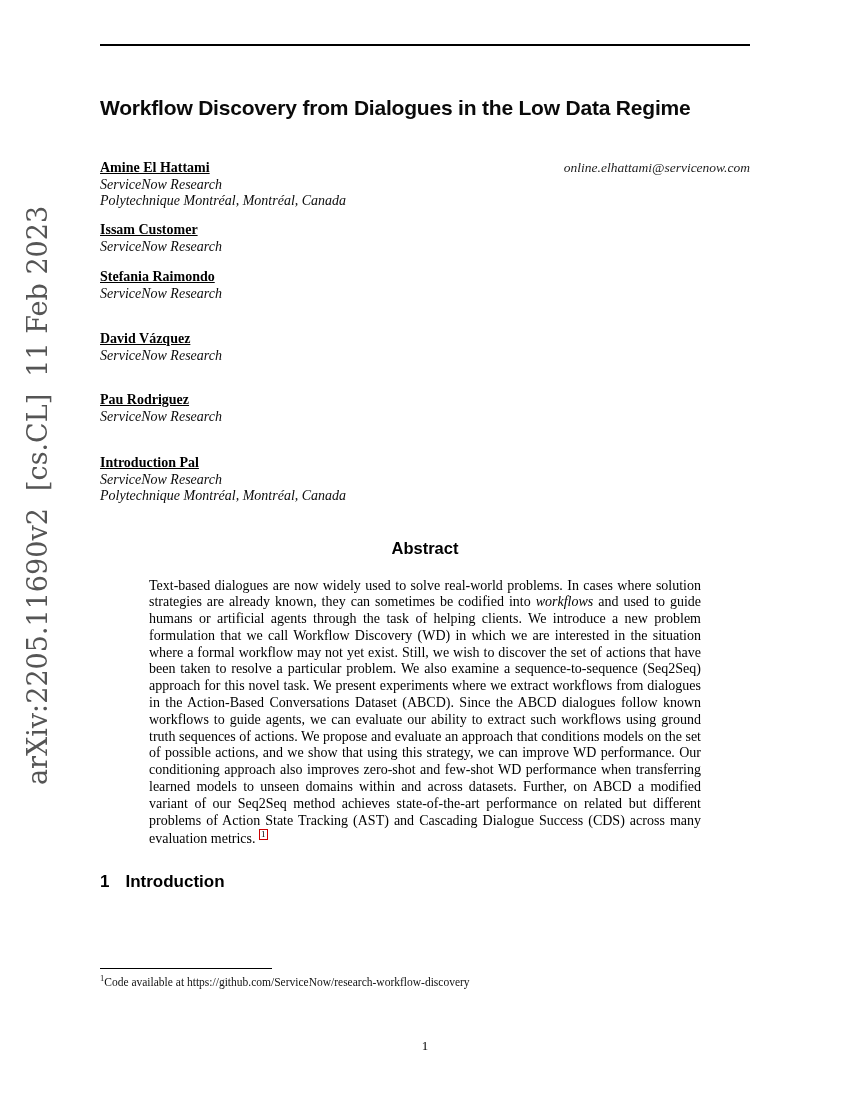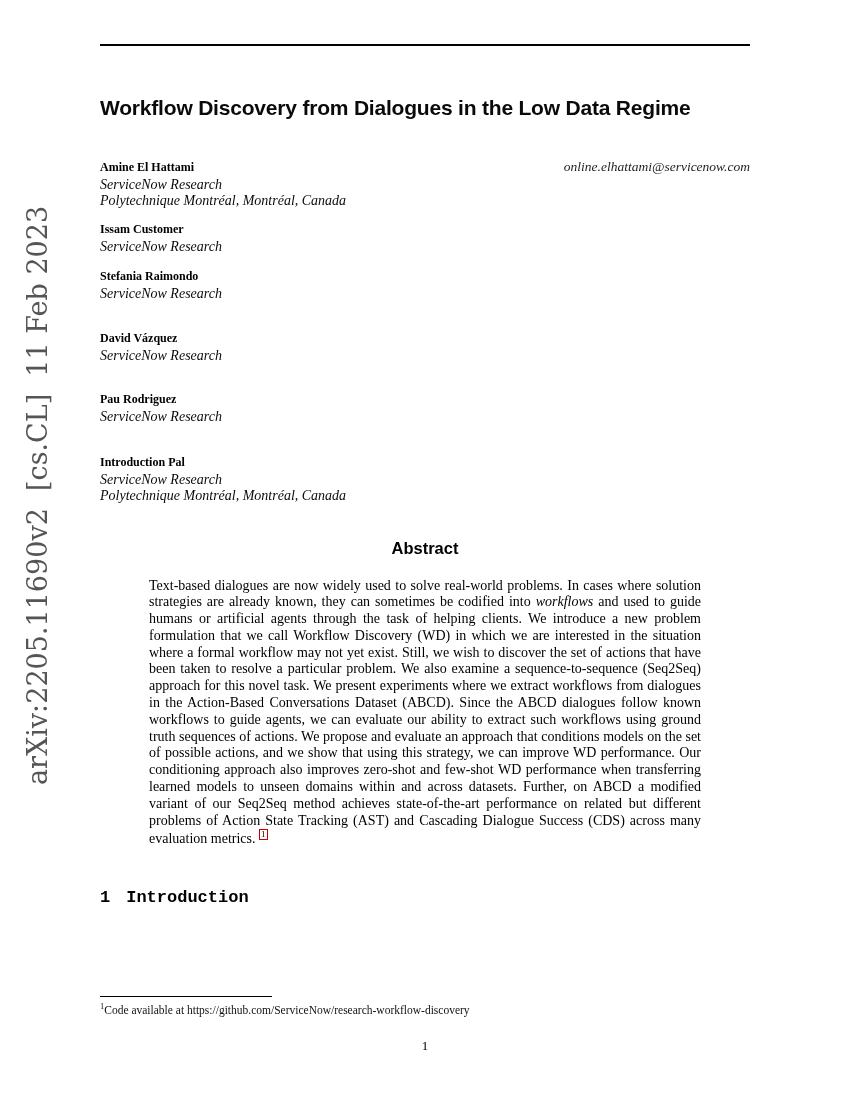--- a/index.html
+++ b/index.html
@@ -40,21 +40,21 @@
       font-family: "Liberation Sans", sans-serif;
       font-weight: bold;
       font-size: 21px;
       letter-spacing: -0.2px;
       white-space: nowrap;
       color: #0a0a0a;
     }
     .authors { margin-top: 38px; }
     .author-block { }
     .author-row { display: flex; justify-content: space-between; align-items: baseline; }
-    .author-name { font-size: 12px; font-weight: bold; line-height: 19px; }
+    .author-name { font-size: 14px; font-weight: bold; line-height: 19px; text-decoration: underline; }
     .author-email { font-style: italic; font-size: 13.5px; color: #222; }
     .affil { font-style: italic; font-size: 14px; line-height: 16.5px; color: #0a0a0a; }
     .mb10 { margin-bottom: 10px; }
     .mb12 { margin-bottom: 12px; }
     .mb26 { margin-bottom: 26px; }
     .mb27 { margin-bottom: 27px; }
     .abstract-heading {
       margin-top: 34px;
       text-align: center;
       font-family: "Liberation Sans", sans-serif;
@@ -73,34 +73,34 @@
       display: inline-block;
       font-size: 9px;
       line-height: 9px;
       vertical-align: super;
       border: 1px solid #cc0000;
       padding: 0 1px;
       color: #000;
       text-decoration: none;
     }
     .section-heading {
-      margin-top: 40px;
-      font-family: Liberation Mono, monospace;
+      margin-top: 24px;
+      font-family: Liberation Sans, sans-serif;
       font-weight: bold;
       font-size: 17px;
     }
     .sec-num { display: inline-block; margin-right: 16px; }
     .body-par { margin-top: 20px; font-size: 14px; }
     .jline {
       text-align: justify;
       text-align-last: justify;
       line-height: 17px;
       white-space: normal;
     }
-    .footnote-area { position: absolute; left: 0; top: 996px; width: 650px; }
+    .footnote-area { position: absolute; left: 0; top: 968px; width: 650px; }
     .fn-rule { width: 172px; height: 1px; background: #000; }
     .fn-text { margin-top: 4px; font-size: 11.5px; color: #111; }
     .fn-sup { font-size: 8.5px; vertical-align: super; }
     .fn-link { color: #111; text-decoration: none; }
     .page-number {
       position: absolute;
       left: 0;
       top: 1038px;
       width: 650px;
       text-align: center;

